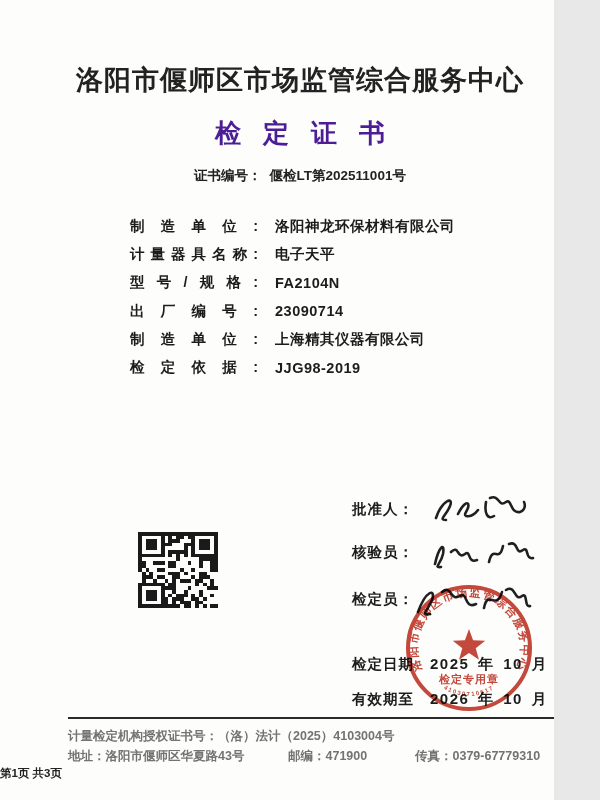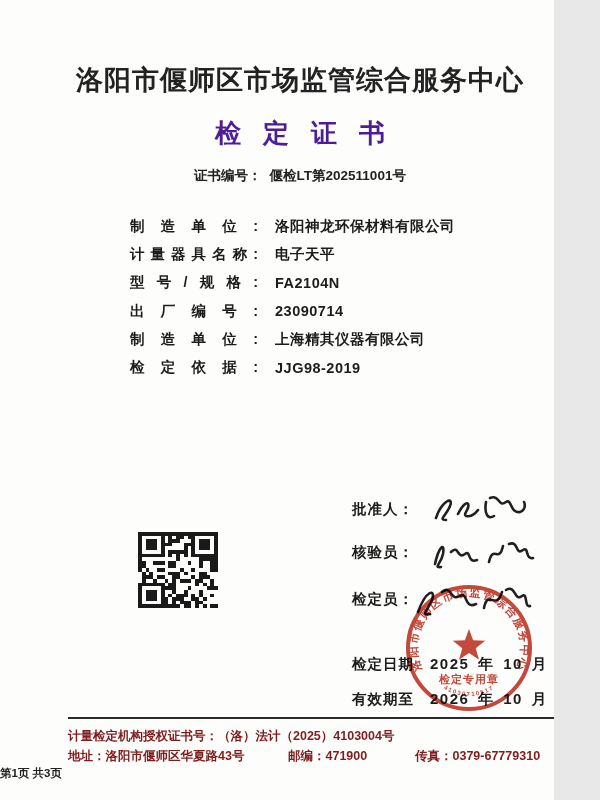--- a/index.html
+++ b/index.html
@@ -51,21 +51,21 @@
   .date-row.d1{top:655px;}
   .date-row.d2{top:690px;}
   .date-row .d-label{margin-right:16px;letter-spacing:1px;}
   .date-row .d-value{font-size:15px;letter-spacing:1.5px;word-spacing:3px;}
   
   .seal-main{position:absolute;top:583px;left:404px;width:130px;height:130px;opacity:0.92;mix-blend-mode:multiply;pointer-events:none;}
   .seal-partial{position:absolute;top:345px;left:560px;width:170px;height:170px;opacity:0.88;mix-blend-mode:multiply;pointer-events:none;}
   .seal-main svg,.seal-partial svg{width:100%;height:100%;overflow:visible;}
   
   .divider{position:absolute;top:717px;left:68px;width:489px;height:2px;background:#2a2a2a;}
-  .foot{position:absolute;font-size:12.5px;white-space:nowrap;color:#7f1d1d;}
+  .foot{position:absolute;font-size:12.5px;white-space:nowrap;color:#737373;}
   .foot.f1a{top:728px;left:68px;}
   .foot.f1b{top:728px;left:415px;}
   .foot.f2a{top:748px;left:68px;}
   .foot.f2b{top:748px;left:288px;text-align:right;}
   .foot.f2c{top:748px;left:415px;}
   .page-info{position:absolute;top:766px;left:0;width:600px;text-align:left;font-size:11.5px;color:#222;}
 </style>
 </head>
 <body>
 

